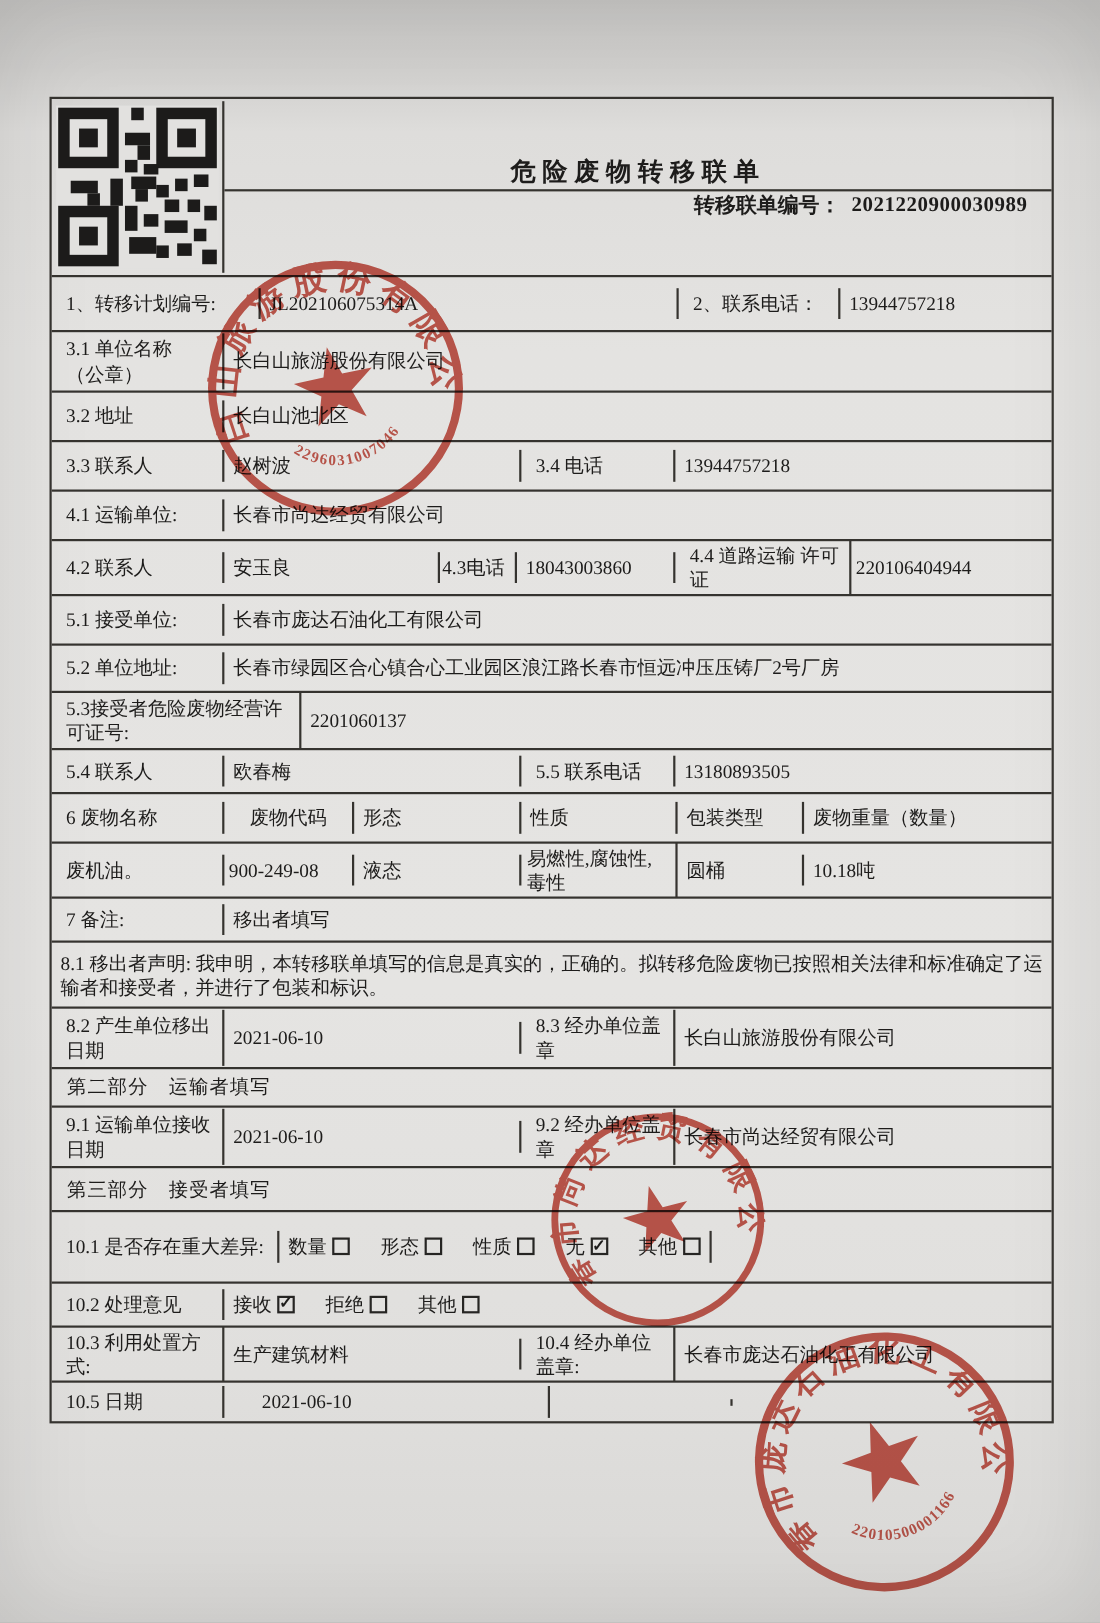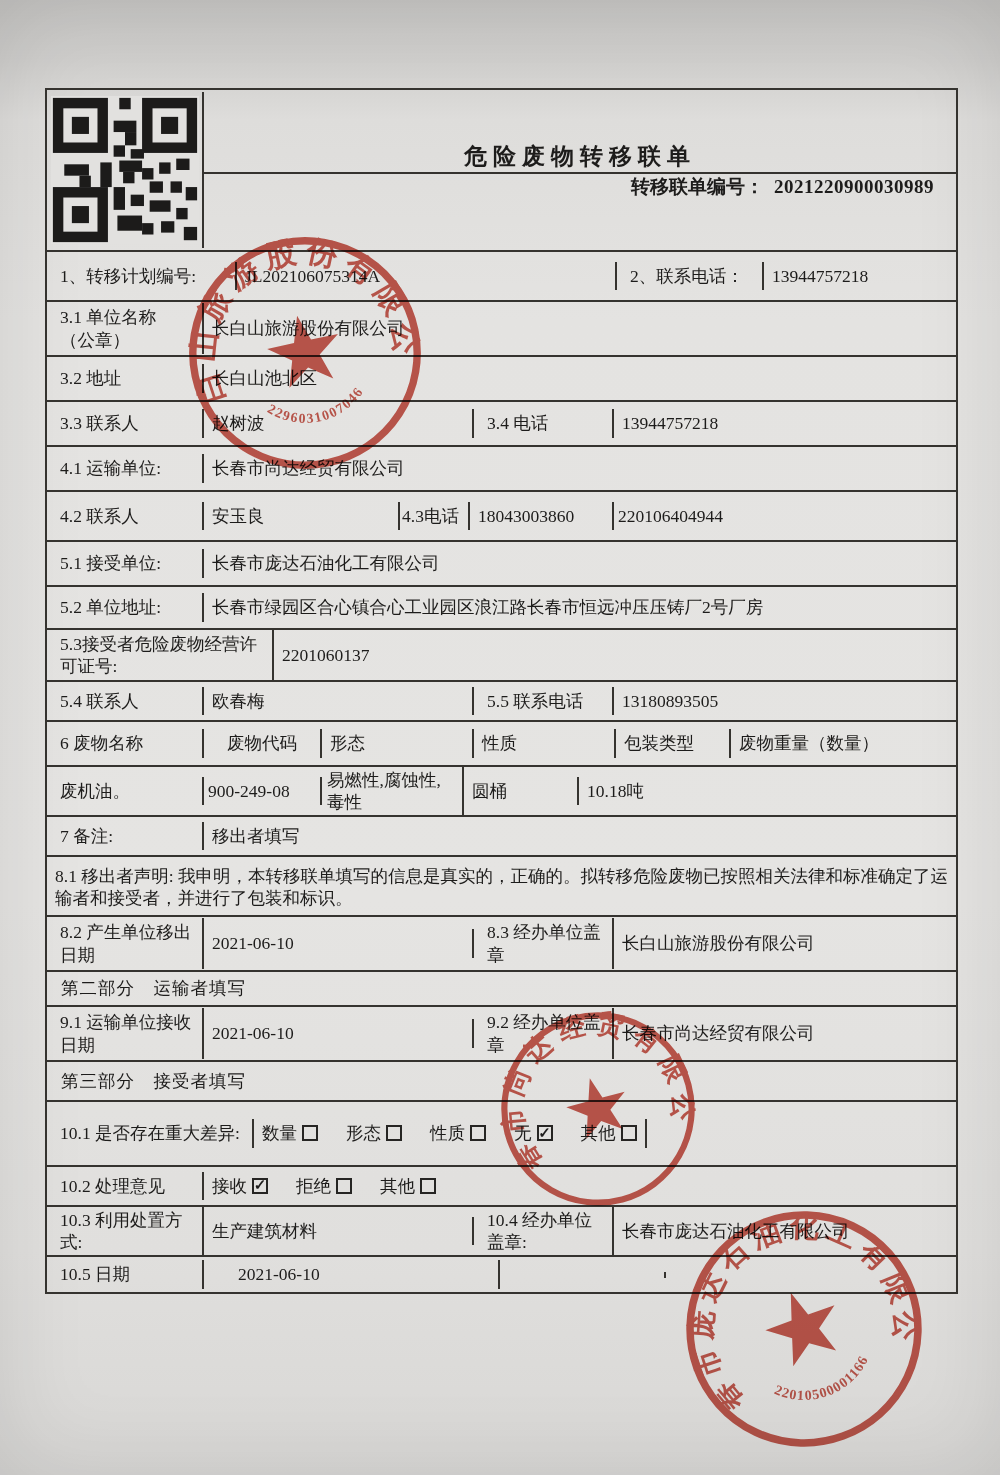--- a/index.html
+++ b/index.html
@@ -118,20 +118,21 @@
     <div class="r" style="height:45px">
       <div class="c lab" style="flex:0 0 157px">4.1 运输单位:</div>
       <div class="c grow">长春市尚达经贸有限公司</div>
     </div>
 
     <div class="r" style="height:50px">
       <div class="c lab" style="flex:0 0 157px">4.2 联系人</div>
       <div class="c" style="flex:0 0 196px">安玉良</div>
       <div class="c lab" style="flex:0 0 70px;padding:3px 2px">4.3电话</div>
       <div class="c" style="flex:0 0 144px">18043003860</div>
+      <div class="c lab" style="flex:0 0 160px">4.4 道路运输 许可证</div>
       <div class="c grow" style="padding:1px 4px">220106404944</div>
     </div>
 
     <div class="r" style="height:45px">
       <div class="c lab" style="flex:0 0 157px">5.1 接受单位:</div>
       <div class="c grow">长春市庞达石油化工有限公司</div>
     </div>
 
     <div class="r" style="height:43px">
       <div class="c lab" style="flex:0 0 157px">5.2 单位地址:</div>
@@ -155,20 +156,21 @@
       <div class="c" style="flex:0 0 118px;justify-content:center">废物代码</div>
       <div class="c" style="flex:0 0 152px">形态</div>
       <div class="c" style="flex:0 0 142px">性质</div>
       <div class="c" style="flex:0 0 115px">包装类型</div>
       <div class="c grow">废物重量（数量）</div>
     </div>
 
     <div class="r" style="height:50px">
       <div class="c lab" style="flex:0 0 157px">废机油。</div>
       <div class="c" style="flex:0 0 118px;padding:3px 4px">900-249-08</div>
+      <div class="c" style="flex:0 0 152px">液态</div>
       <div class="c" style="flex:0 0 142px;padding:3px 5px">易燃性,腐蚀性,毒性</div>
       <div class="c" style="flex:0 0 115px">圆桶</div>
       <div class="c grow">10.18吨</div>
     </div>
 
     <div class="r" style="height:40px">
       <div class="c lab" style="flex:0 0 157px">7 备注:</div>
       <div class="c grow">移出者填写</div>
     </div>
 

